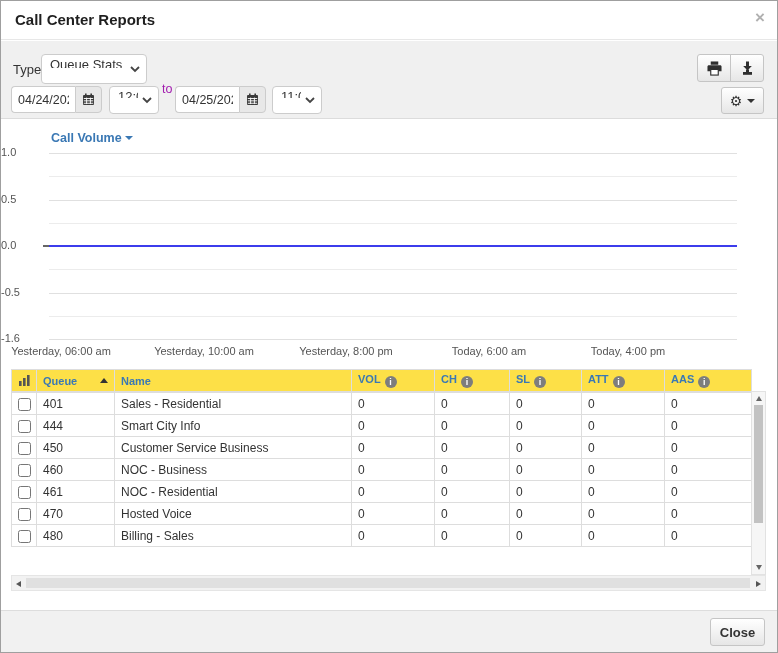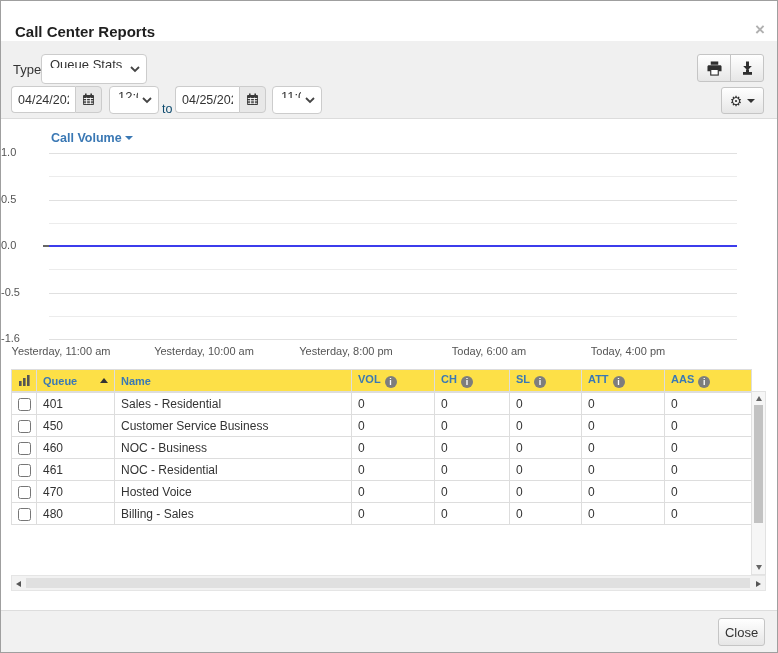--- a/index.html
+++ b/index.html
@@ -6,21 +6,21 @@
   html,body { background:#e9e9e9; }
   body { font-family:"Liberation Sans", sans-serif; }
 
   .dialog {
     position:relative; width:778px; height:653px; background:#fff;
     border:1px solid #9f9f9f; overflow:hidden;
     box-shadow:0 3px 9px rgba(0,0,0,.3);
   }
 
   
-  .dlg-header { position:absolute; top:0; left:0; right:0; height:39px; background:#fff; border-bottom:1px solid #e7e7e7;margin-top:12px; }
+  .dlg-header { position:absolute; top:0; left:0; right:0; height:39px; background:#fff; border-bottom:1px solid #e7e7e7; }
   .dlg-title { position:absolute; left:14px; top:10px; font-size:15px; font-weight:bold; color:#1f1f1f; }
   .dlg-close { position:absolute; right:12px; top:8px; font-size:17px; font-weight:bold; color:#b0b0b0; cursor:pointer; line-height:1; }
 
   
   .toolbar { position:absolute; top:40px; left:0; right:0; height:78px; background:#f0f0f0; border-bottom:1px solid #dcdcdc; }
   .type-label { position:absolute; left:12px; top:21px; font-size:13px; color:#333; }
   .select-wrap { position:absolute; background:#fff; border:1px solid #ccc; border-radius:4px; }
   .select-wrap select {
     -webkit-appearance:none; appearance:none; border:0; background:transparent; width:100%; height:100%;
     font-family:"Liberation Sans", sans-serif; font-size:13px; color:#333; padding:0 20px 17px 8px; outline:none;
@@ -34,21 +34,21 @@
   .ig-start { left:10px; }
   .ig-end { left:174px; }
   .date-input {
     width:64px; height:27px; border:1px solid #ccc; border-right:0; border-radius:4px 0 0 4px;
     font-family:"Liberation Sans", sans-serif; font-size:12.5px; color:#333; padding:0 6px; outline:none;
   }
   .ig-addon {
     width:27px; height:27px; background:#e8e8e8; border:1px solid #ccc; border-radius:0 4px 4px 0;
     display:flex; align-items:center; justify-content:center; cursor:pointer;
   }
-  .to-label { position:absolute; left:161px; top:61px; font-size:12.5px; color:#0c4a6e; }
+  .to-label { position:absolute; left:161px; top:41px; font-size:12.5px; color:#a21caf; }
 
   .btn { background:linear-gradient(#ffffff,#e6e6e6); border:1px solid #c5c5c5; border-radius:3px; cursor:pointer;
          display:flex; align-items:center; justify-content:center; }
   .btn-group { position:absolute; right:13px; top:13px; display:flex; }
   .btn-print { width:34px; height:28px; border-radius:3px 0 0 3px; }
   .btn-download { width:34px; height:28px; border-radius:0 3px 3px 0; margin-left:-1px; }
   .btn-gear { position:absolute; right:13px; top:46px; width:43px; height:27px; gap:5px; }
   .gear-glyph { font-size:14px; color:#333; line-height:1; }
   .caret-down { display:inline-block; width:0; height:0; border-left:4px solid transparent; border-right:4px solid transparent; border-top:4px solid #333; }
 
@@ -85,22 +85,22 @@
   .arr { position:absolute; width:0; height:0; }
   .arr-up { left:4px; top:4px; border-left:3.5px solid transparent; border-right:3.5px solid transparent; border-bottom:5px solid #666; }
   .arr-dn { left:4px; bottom:4px; border-left:3.5px solid transparent; border-right:3.5px solid transparent; border-top:5px solid #666; }
   .hscroll { position:absolute; left:10px; top:574px; width:755px; height:16px; background:#f2f2f2; border:1px solid #e5e5e5; }
   .hthumb { position:absolute; left:14px; top:2px; width:724px; height:10px; background:#e0e0e0; }
   .arr-left { left:4px; top:5px; border-top:3.5px solid transparent; border-bottom:3.5px solid transparent; border-right:5px solid #555; }
   .arr-right { right:4px; top:5px; border-top:3.5px solid transparent; border-bottom:3.5px solid transparent; border-left:5px solid #555; }
 
   
   .dlg-footer { position:absolute; left:0; right:0; bottom:0; height:42px; background:#f1f1f1; border-top:1px solid #ddd; }
-  .btn-close { position:absolute; right:12px; top:7px; width:47px; height:28px; font-family:"Liberation Sans", sans-serif;
-               font-size:13px; font-weight:normal; color:#333; }
+  .btn-close { position:absolute; right:12px; top:7px; width:55px; height:28px; font-family:"Liberation Sans", sans-serif;
+               font-size:13px; font-weight:bold; color:#333; }
 </style>
 </head>
 <body>
 
 <div class="dialog">
 
   <div class="dlg-header">
     <div class="dlg-title">Call Center Reports</div>
     <div class="dlg-close">×</div>
   </div>
@@ -208,21 +208,21 @@
 
     <span class="ylabel" style="top:27px">1.0</span>
     <span class="ylabel" style="top:74px">0.5</span>
     <span class="ylabel" style="top:120px">0.0</span>
     <span class="ylabel" style="top:167px">-0.5</span>
     <span class="ylabel" style="top:213px">-1.6</span>
 
     <div class="zero-tick"></div>
     <div class="series-line"></div>
 
-    <span class="xlabel" style="left:60px">Yesterday, 11:00 am</span>
+    <span class="xlabel" style="left:60px">Yesterday, 06:00 am</span>
     <span class="xlabel" style="left:203px">Yesterday, 10:00 am</span>
     <span class="xlabel" style="left:345px">Yesterday, 8:00 pm</span>
     <span class="xlabel" style="left:488px">Today, 6:00 am</span>
     <span class="xlabel" style="left:627px">Today, 4:00 pm</span>
   </div>
 
   <div class="table-wrap">
     <table>
       <colgroup>
           <col class="c0">
@@ -272,20 +272,30 @@
               <td class="chk"><input type="checkbox" style=""></td>
               <td>401</td>
               <td>Sales - Residential</td>
               <td>0</td>
               <td>0</td>
               <td>0</td>
               <td>0</td>
               <td>0</td>
             </tr>
 
+            <tr>
+              <td class="chk"><input type="checkbox" style=""></td>
+              <td>444</td>
+              <td>Smart City Info</td>
+              <td>0</td>
+              <td>0</td>
+              <td>0</td>
+              <td>0</td>
+              <td>0</td>
+            </tr>
 
             <tr>
               <td class="chk"><input type="checkbox" style=""></td>
               <td>450</td>
               <td>Customer Service Business</td>
               <td>0</td>
               <td>0</td>
               <td>0</td>
               <td>0</td>
               <td>0</td>

